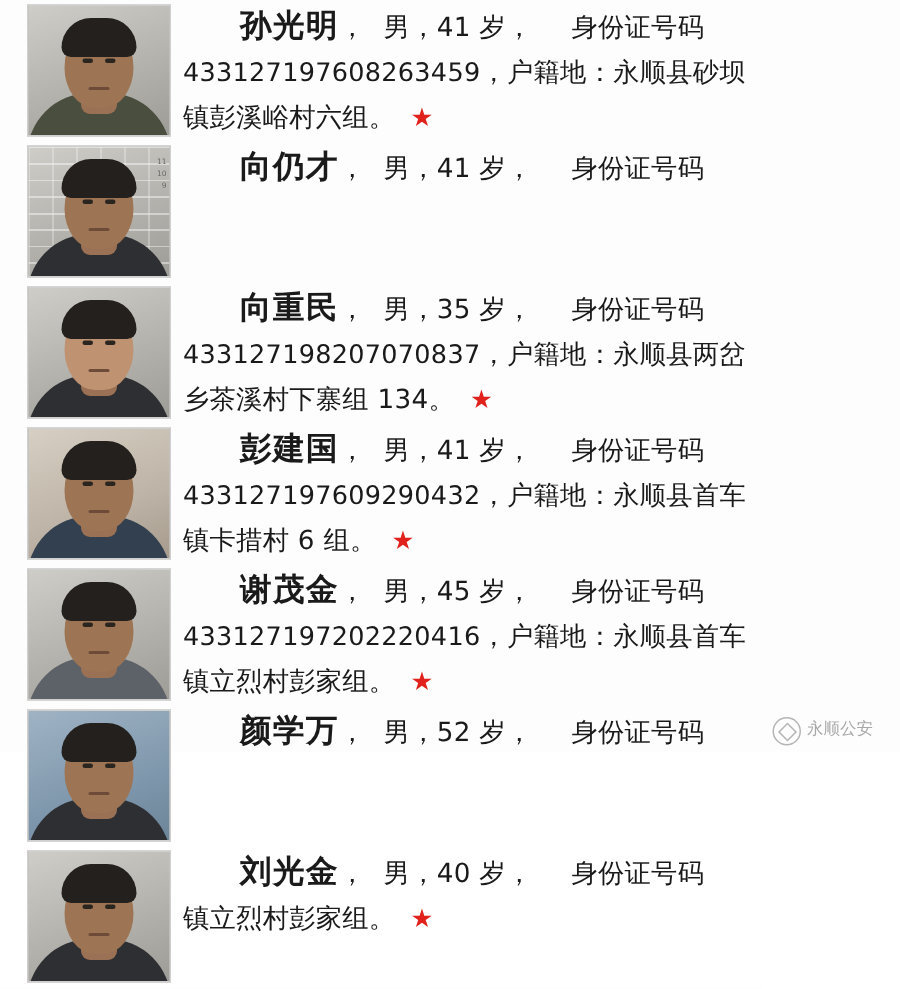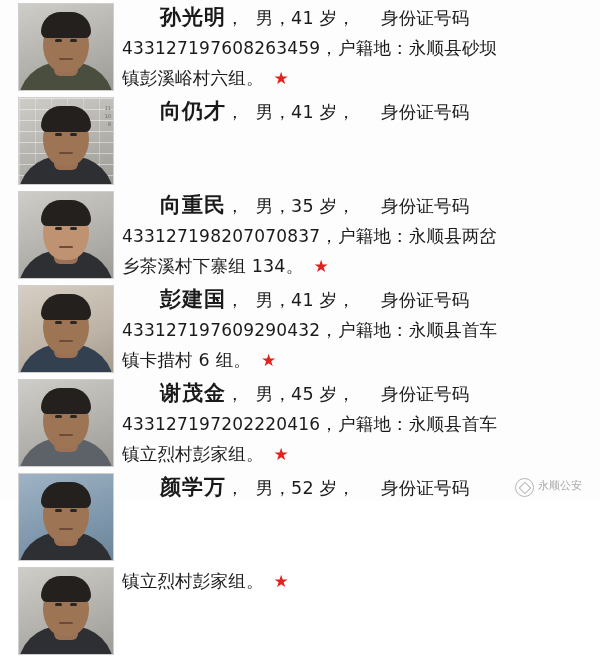--- a/index.html
+++ b/index.html
@@ -336,20 +336,23 @@
       <div class="bg"></div>
       <div class="torso dark"></div>
       <div class="neck"></div>
       <div class="head dk"></div>
       <div class="hair"></div>
       <div class="eye l"></div>
       <div class="eye r"></div>
       <div class="mouth"></div>
     </div>
     <div class="text">
+      <div class="line head-line">
+        <span class="name">刘光金</span><span>，</span><span class="sp1"></span><span>男</span><span>，</span><span>40 岁</span><span>，</span><span class="sp2"></span><span>身份证号码</span>
+      </div>
       <div class="line">
         <span>镇立烈村彭家组。</span><span class="star">★</span>
       </div>
     </div>
   </div>
 
   <div class="stamp">
     <span class="seal"></span>
     <span>永顺公安</span>
   </div>

